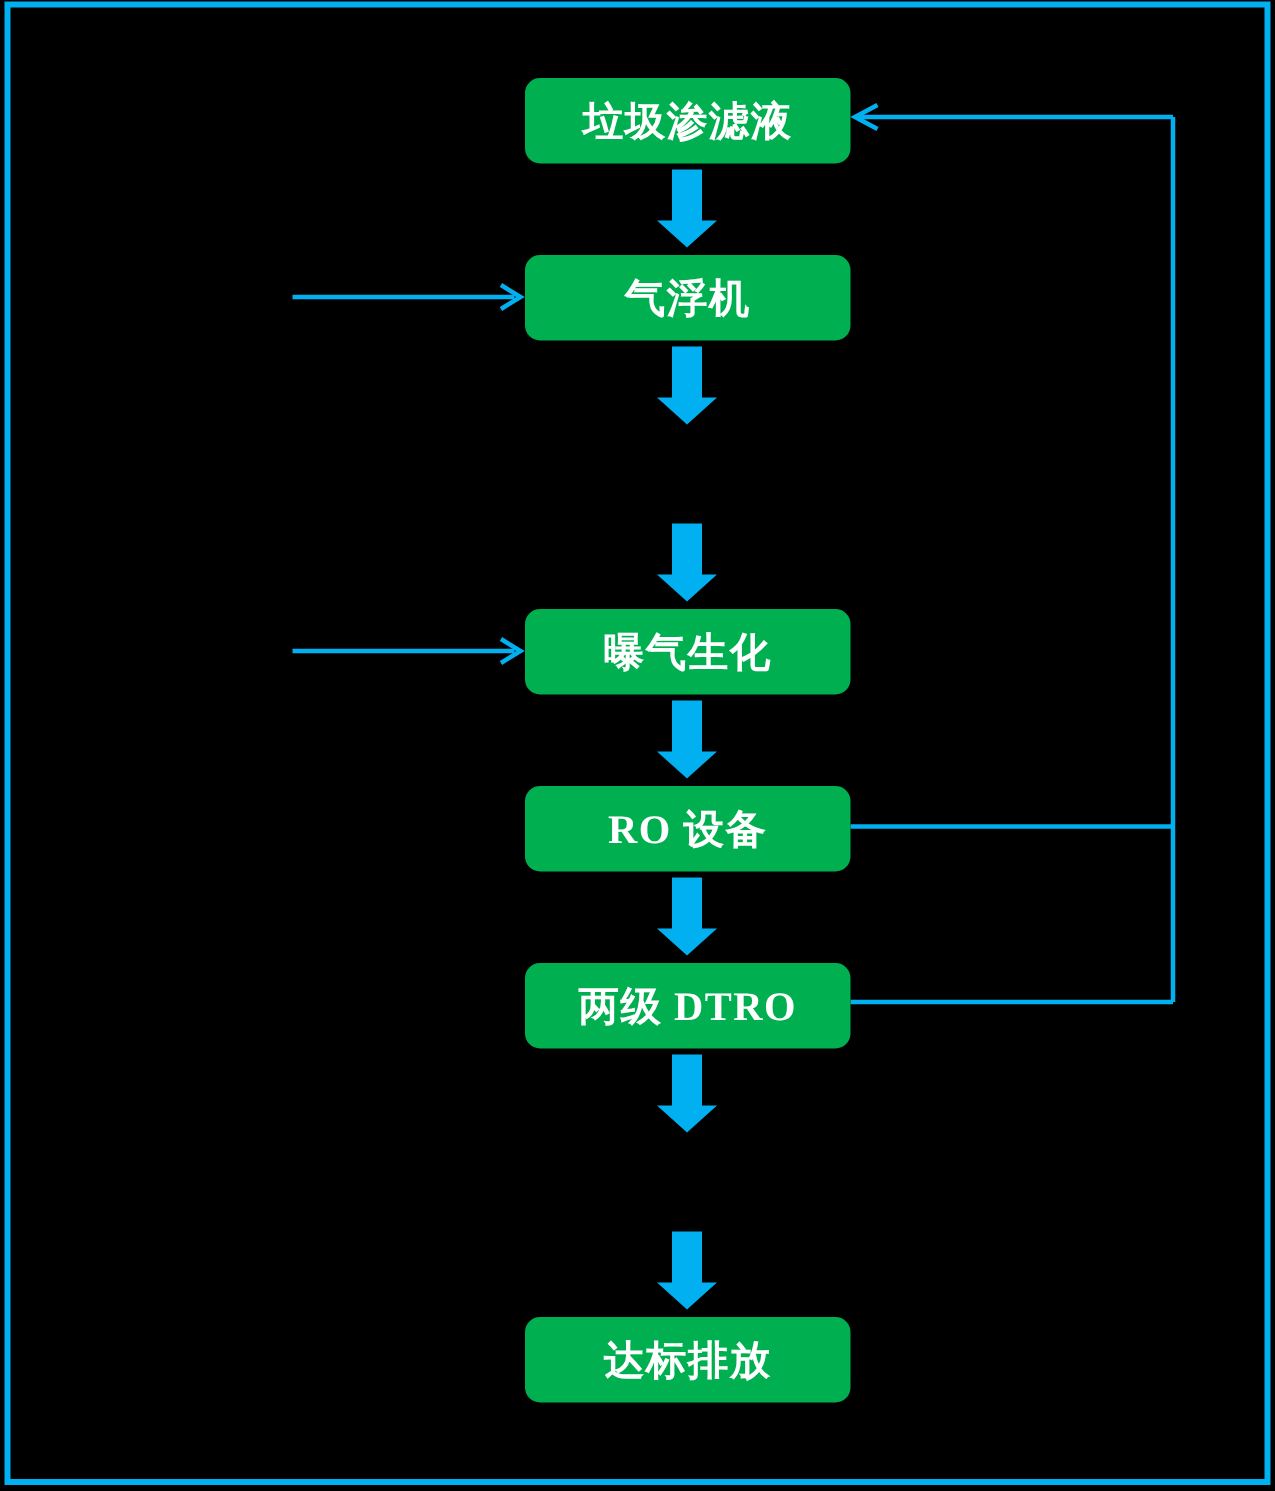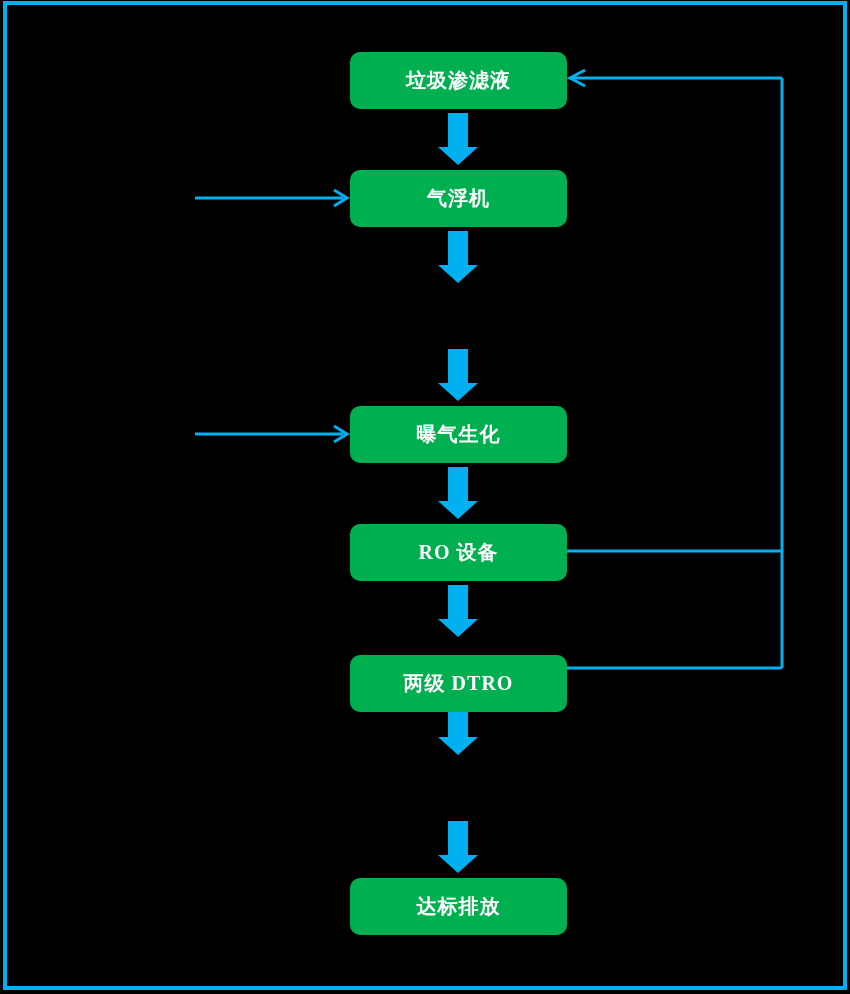--- a/index.html
+++ b/index.html
@@ -35,31 +35,31 @@
     position: absolute;
     left: 350px;
     width: 217px;
     height: 57px;
     background: #00B050;
     border-radius: 10px;
     display: flex;
     align-items: center;
     justify-content: center;
     color: #FFFFFF;
-    font-size: 20px;
+    font-size: 27px;
     font-weight: bold;
     letter-spacing: 1px;
     white-space: nowrap;
   }
   .n0 { top: 52px; }
   .n1 { top: 170px; text-align: right; }
   .n2 { top: 288px; }
   .n3 { top: 406px; }
   .n4 { top: 524px; }
-  .n5 { top: 642px; margin-top: 13px; }
+  .n5 { top: 642px; }
   .n6 { top: 760px; }
   .n7 { top: 878px; }
 </style>
 </head>
 <body>
 
 <div class="canvas">
 
   <svg class="connectors" viewBox="0 0 850 994" xmlns="http://www.w3.org/2000/svg">
 

